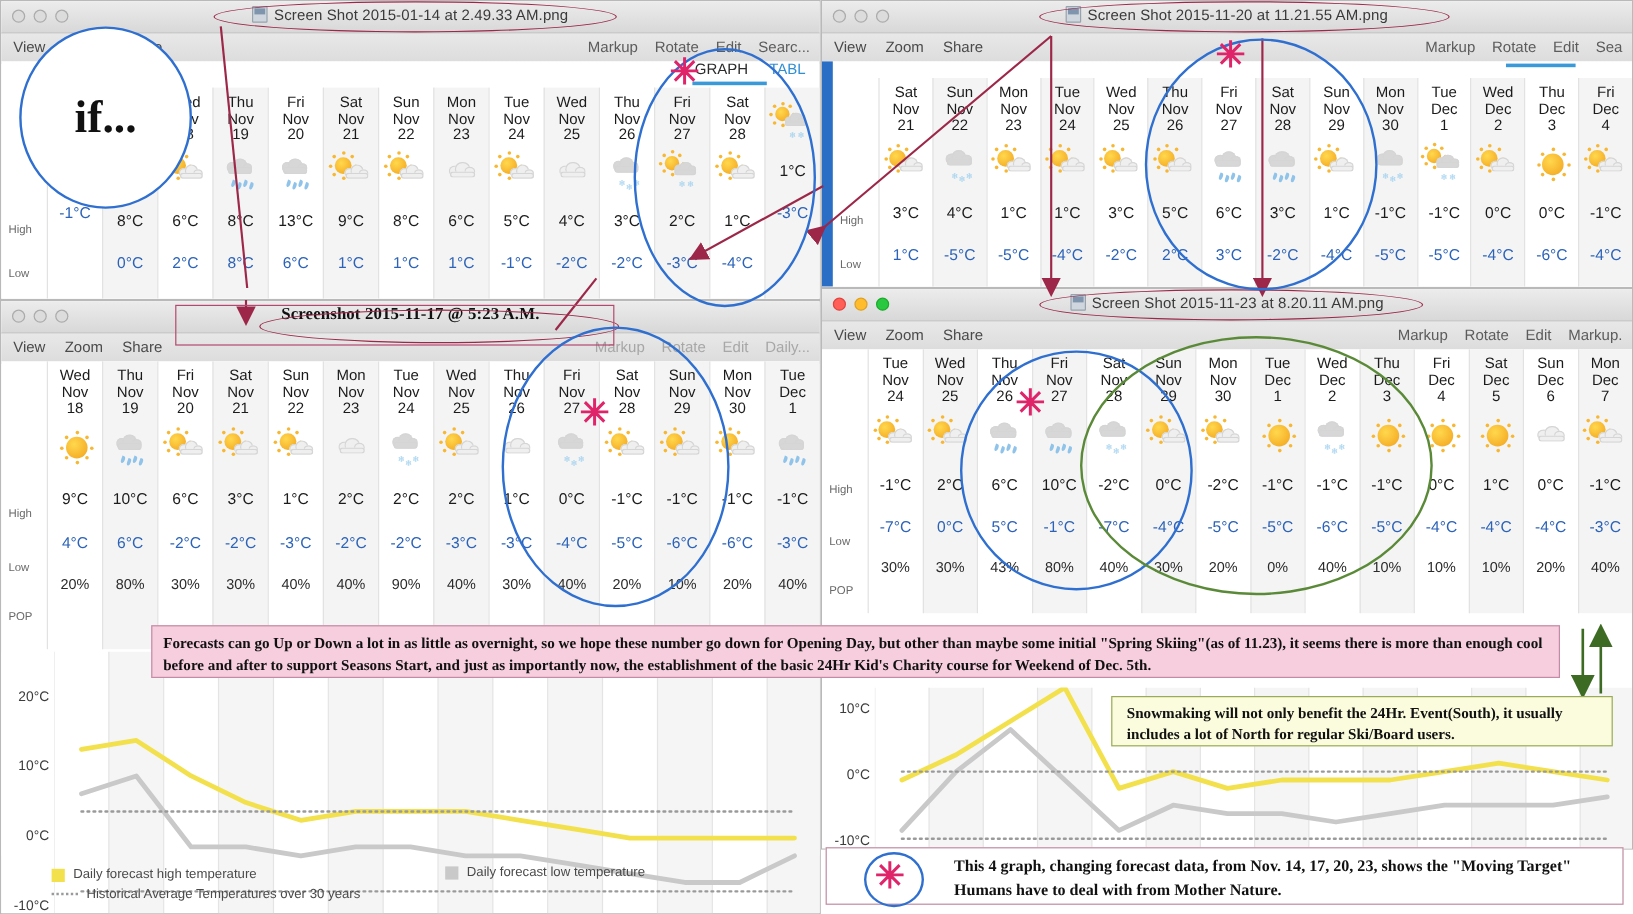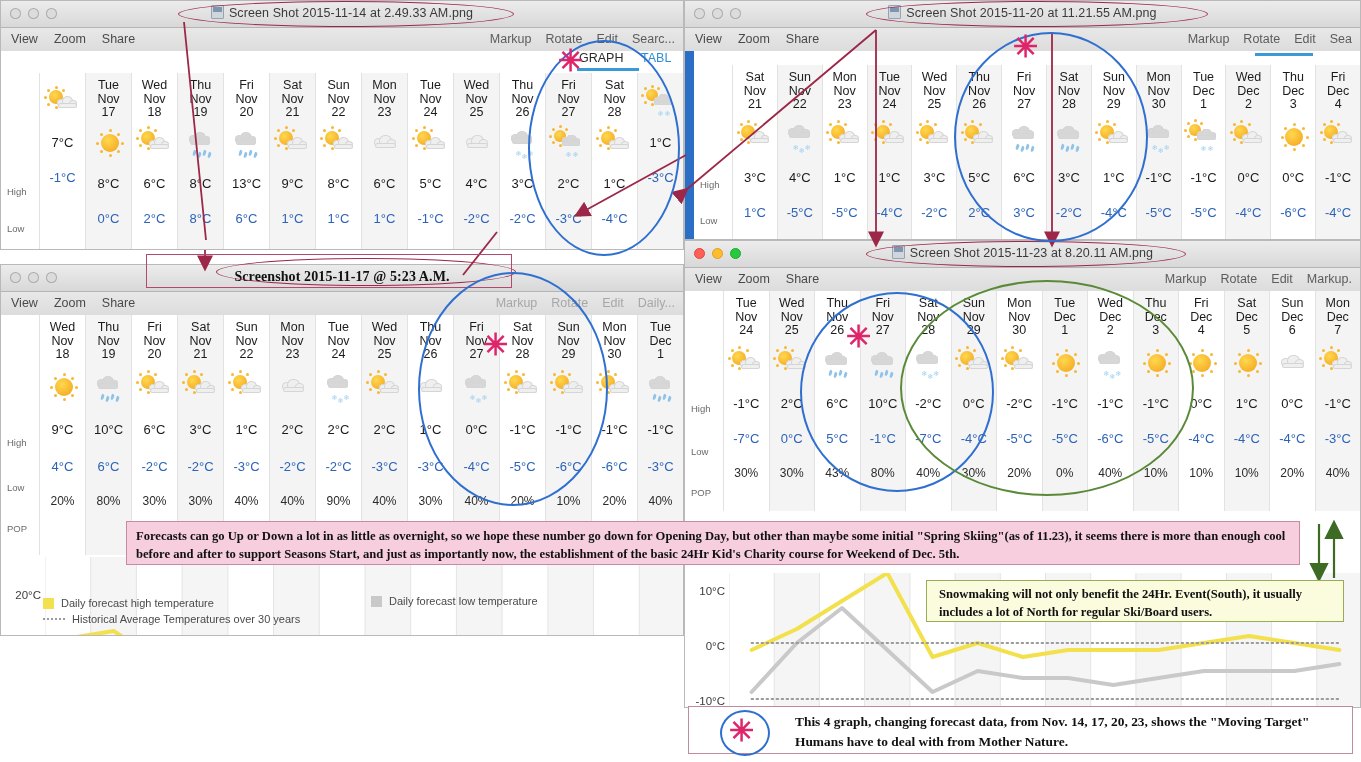--- a/index.html
+++ b/index.html
@@ -94,21 +94,21 @@
 <div class="stage">
 
   <div class="win" id="win1114" style="left:0;top:0;width:684px;height:250px;">
     <div class="titlebar">
       <div class="lights">
         <span class="light"></span>
         <span class="light"></span>
         <span class="light"></span>
       </div>
       <div class="wtitle">
-        <span class="ficon"></span><span>Screen Shot 2015-11-14 at 2.49.33 AM.png</span>
+        <span class="ficon"></span><span>Screen Shot 2015-01-14 at 2.49.33 AM.png</span>
       </div>
     </div>
     <div class="toolbar">
       <div class="tb-left">
         <span>View</span>
         <span>Zoom</span>
         <span>Share</span>
       </div>
       <div class="tb-right">
         <span class="act">Markup</span>
@@ -773,21 +773,21 @@
                 <div class="cloud" style="left:13px;top:15px;width:19px;height:5px;border-radius:3px;background:#efefef;"></div>
               </div>
             </div>
             <div class="hi" style="margin-top: 12px;">-1°C</div>
             <div class="lo" style="margin-top: 20px;">-4°C</div>
           </div>
         </div>
     </div>
   </div>
 
-  <div class="win" id="win1117" style="left:0;top:264px;width:684px;height:372px;">
+  <div class="win" id="win1117" style="left:0;top:250px;width:684px;height:512px;">
     <div class="titlebar">
       <div class="lights">
         <span class="light"></span>
         <span class="light"></span>
         <span class="light"></span>
       </div>
       <div class="wtitle" style="font-family:'Liberation Serif',serif;font-weight:700;font-size:14px;color:#111;">
         <span>Screenshot 2015-11-17 @ 5:23 A.M.</span>
       </div>
     </div>
@@ -1583,20 +1583,23 @@
   <div class="ellipse maroon" style="left:866px;top:241px;width:318px;height:24px;"></div>
 
   <div style="position:absolute;left:146px;top:254px;width:364px;height:32px;border:1.6px solid #b3496e;"></div>
 
   <div class="ellipse" style="left:528px;top:40px;width:148px;height:212px;"></div>
   <div class="ellipse" style="left:954px;top:32px;width:190px;height:206px;"></div>
   <div class="ellipse" style="left:418px;top:272px;width:186px;height:230px;"></div>
   <div class="ellipse" style="left:800px;top:292px;width:190px;height:196px;"></div>
   <div class="ellipse green" style="left:900px;top:280px;width:290px;height:212px;"></div>
 
+  <div class="ifcircle" style="left:16px;top:22px;width:140px;height:148px;font-size:38px;">
+    <span>if...</span>
+  </div>
 
   <div class="asterisk" style="left:558px;top:46px;font-size:30px;">✳</div>
   <div class="asterisk" style="left:1013px;top:32px;font-size:30px;">✳</div>
   <div class="asterisk" style="left:483px;top:330px;font-size:30px;">✳</div>
   <div class="asterisk" style="left:846px;top:322px;font-size:30px;">✳</div>
 
   <div class="note pink" style="left:126px;top:521px;width:1174px;height:44px;padding:5px 9px;font-size:12.6px;line-height:1.45;">
     <span>Forecasts can go Up or Down a lot in as little as overnight, so we hope these number go down for Opening Day, but other than maybe some initial "Spring Skiing"(as of 11.23), it seems there is more than enough cool before and after to support Seasons Start, and just as importantly now, the establishment of the basic 24Hr Kid's Charity course for Weekend of Dec. 5th.</span>
   </div>
 

